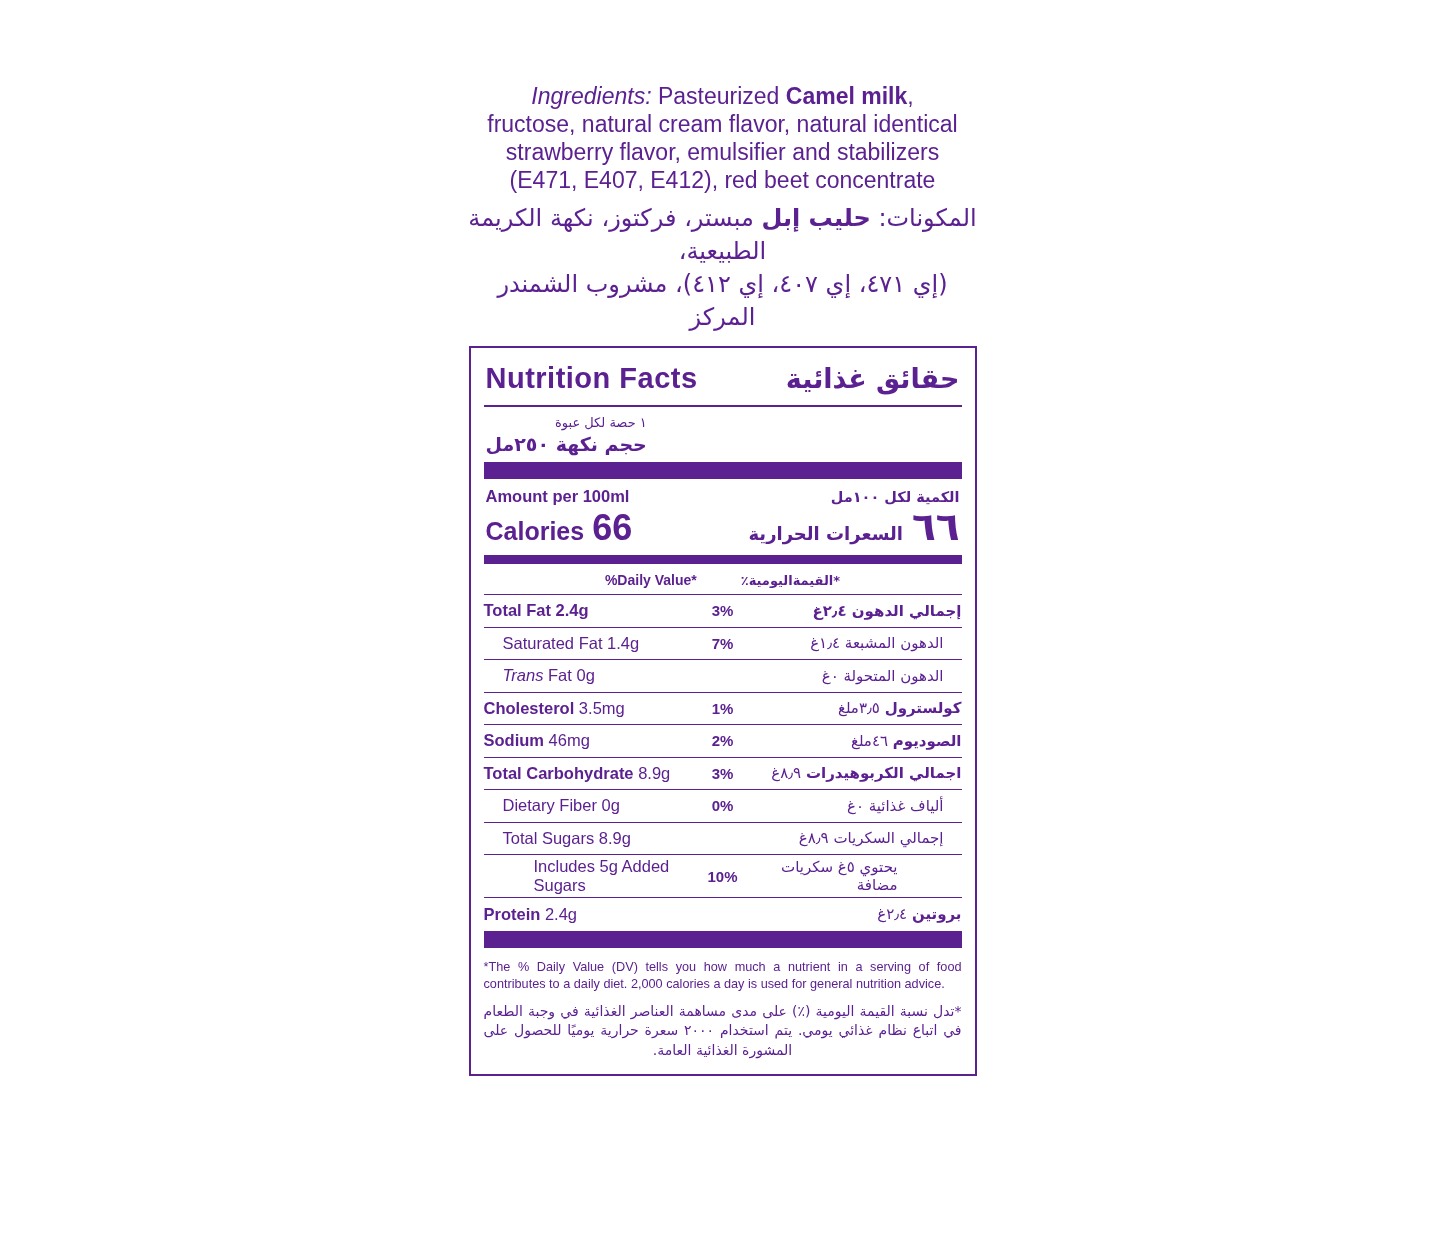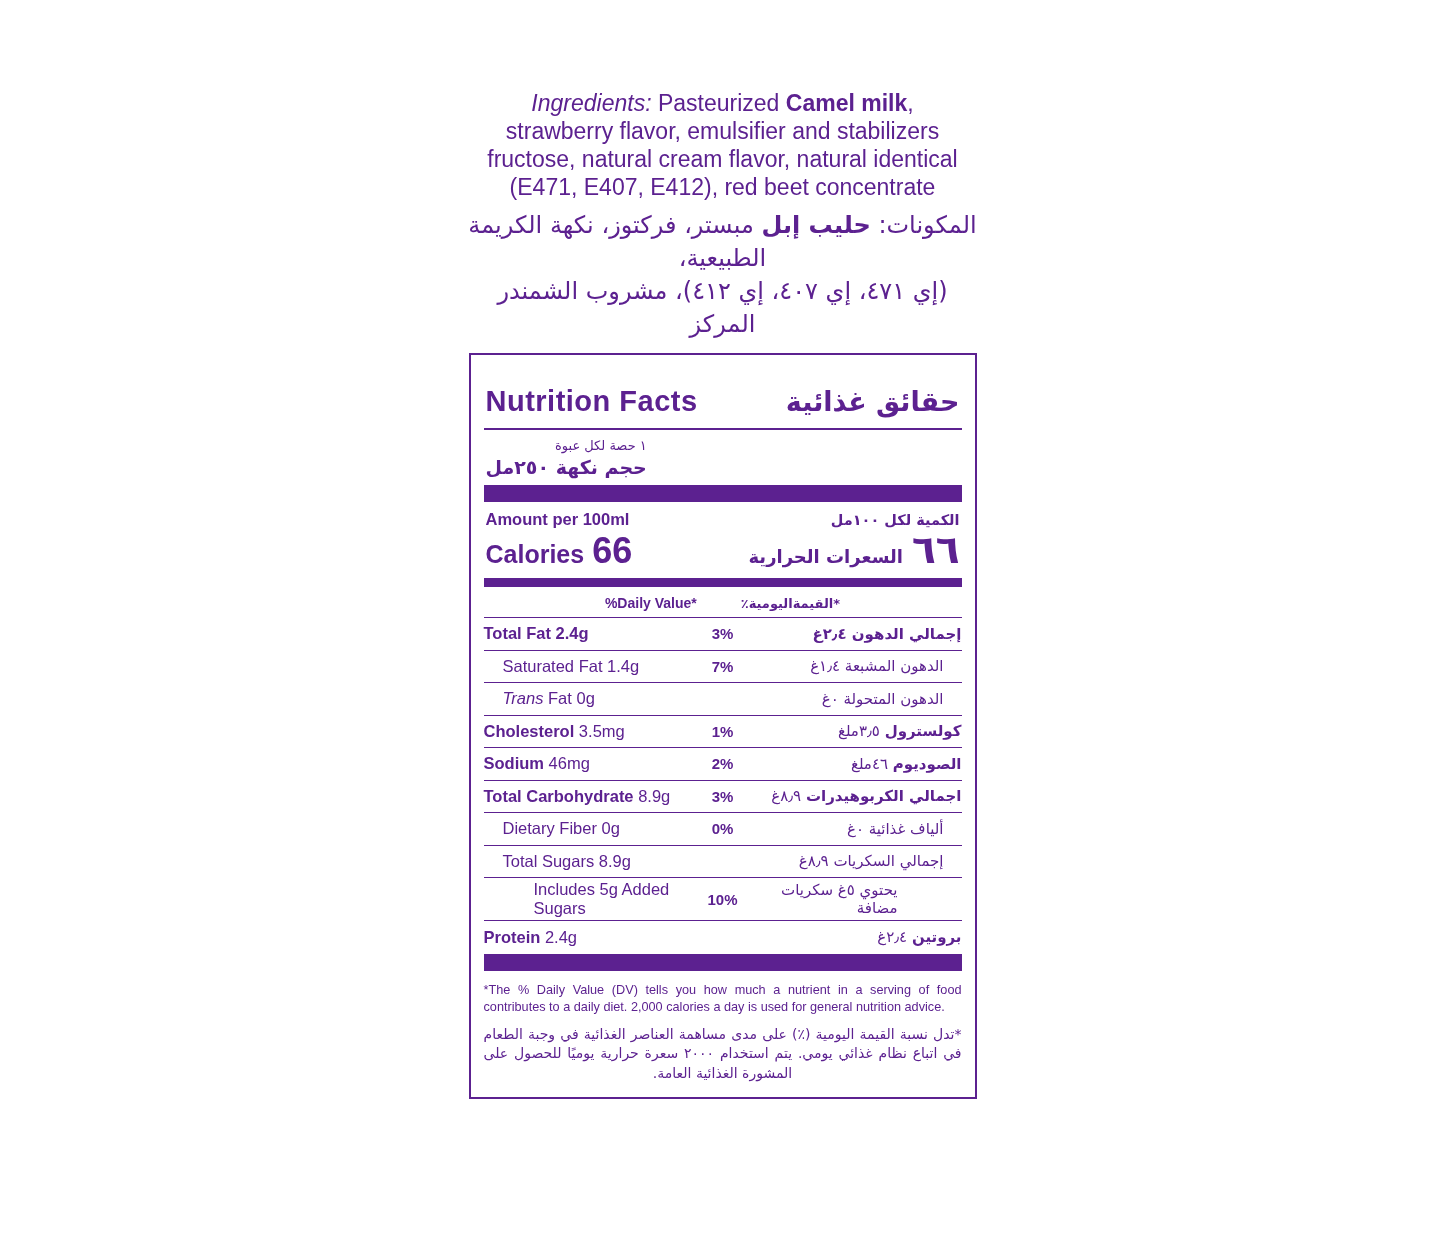--- a/index.html
+++ b/index.html
@@ -5,21 +5,21 @@
   :root { --purple: #5c2190; }
   * { box-sizing: border-box; }
   html, body { margin: 0; padding: 0; }
   body {
     width: 1445px; height: 1247px;
     background: #ffffff;
     color: var(--purple);
     font-family: "Liberation Sans", sans-serif;
     overflow: hidden;
   }
-  .content { width: 520px; margin: 7px auto; padding-top: 82px; }
+  .content { width: 520px; margin: 0 auto; padding-top: 82px; }
 
   
   .ing-en { text-align: center; font-size: 23px; line-height: 28px; }
   .ing-en .it { font-style: italic; }
   .ing-en .b  { font-weight: bold; }
   .ing-ar {
     direction: rtl; text-align: center;
     font-family: "DejaVu Sans", sans-serif;
     font-size: 24px; line-height: 33px; margin-top: 8px;
   }
@@ -28,21 +28,21 @@
   
   .nf-box {
     width: 508px; margin: 12px auto 0;
     border: 2.5px solid var(--purple);
     padding: 0 13px 14px;
   }
   .ar { font-family: "DejaVu Sans", sans-serif; }
 
   .title-row {
     display: flex; justify-content: space-between; align-items: baseline;
-    padding: 30px 2px 10px; border-bottom: 2px solid var(--purple);
+    padding: 14px 2px 10px; border-bottom: 2px solid var(--purple);
   }
   .title-en { font-size: 29px; font-weight: bold; letter-spacing: .5px; }
   .title-ar { font-size: 27px; font-weight: bold; }
 
   .serving-row { display: flex; justify-content: space-between; align-items: flex-end; padding: 8px 2px 7px; }
   .sv-en-1 { font-size: 13px; font-weight: bold; }
   .sv-en-2 { font-size: 21px; font-weight: bold; margin-top: 3px; }
   .sv-ar { direction: rtl; text-align: right; }
   .sv-ar-1 { font-size: 13px; }
   .sv-ar-2 { font-size: 19px; font-weight: bold; margin-top: 3px; }
@@ -95,22 +95,22 @@
     margin-top: 9px;
   }
 </style>
 </head>
 <body>
 
 <div class="content">
 
   <div class="ing-en">
     <div><span class="it">Ingredients:</span><span> Pasteurized </span><span class="b">Camel milk</span><span>,</span></div>
+    <div>fructose, natural cream flavor, natural identical</div>
     <div>strawberry flavor, emulsifier and stabilizers</div>
-    <div>fructose, natural cream flavor, natural identical</div>
     <div>(E471, E407, E412), red beet concentrate</div>
   </div>
 
   <div class="ing-ar">
     <div><span>المكونات: </span><span class="b">حليب إبل</span><span> مبستر، فركتوز، نكهة الكريمة الطبيعية،</span></div>
     <div>(إي ٤٧١، إي ٤٠٧، إي ٤١٢)، مشروب الشمندر المركز</div>
   </div>
 
   <div class="nf-box">
 

